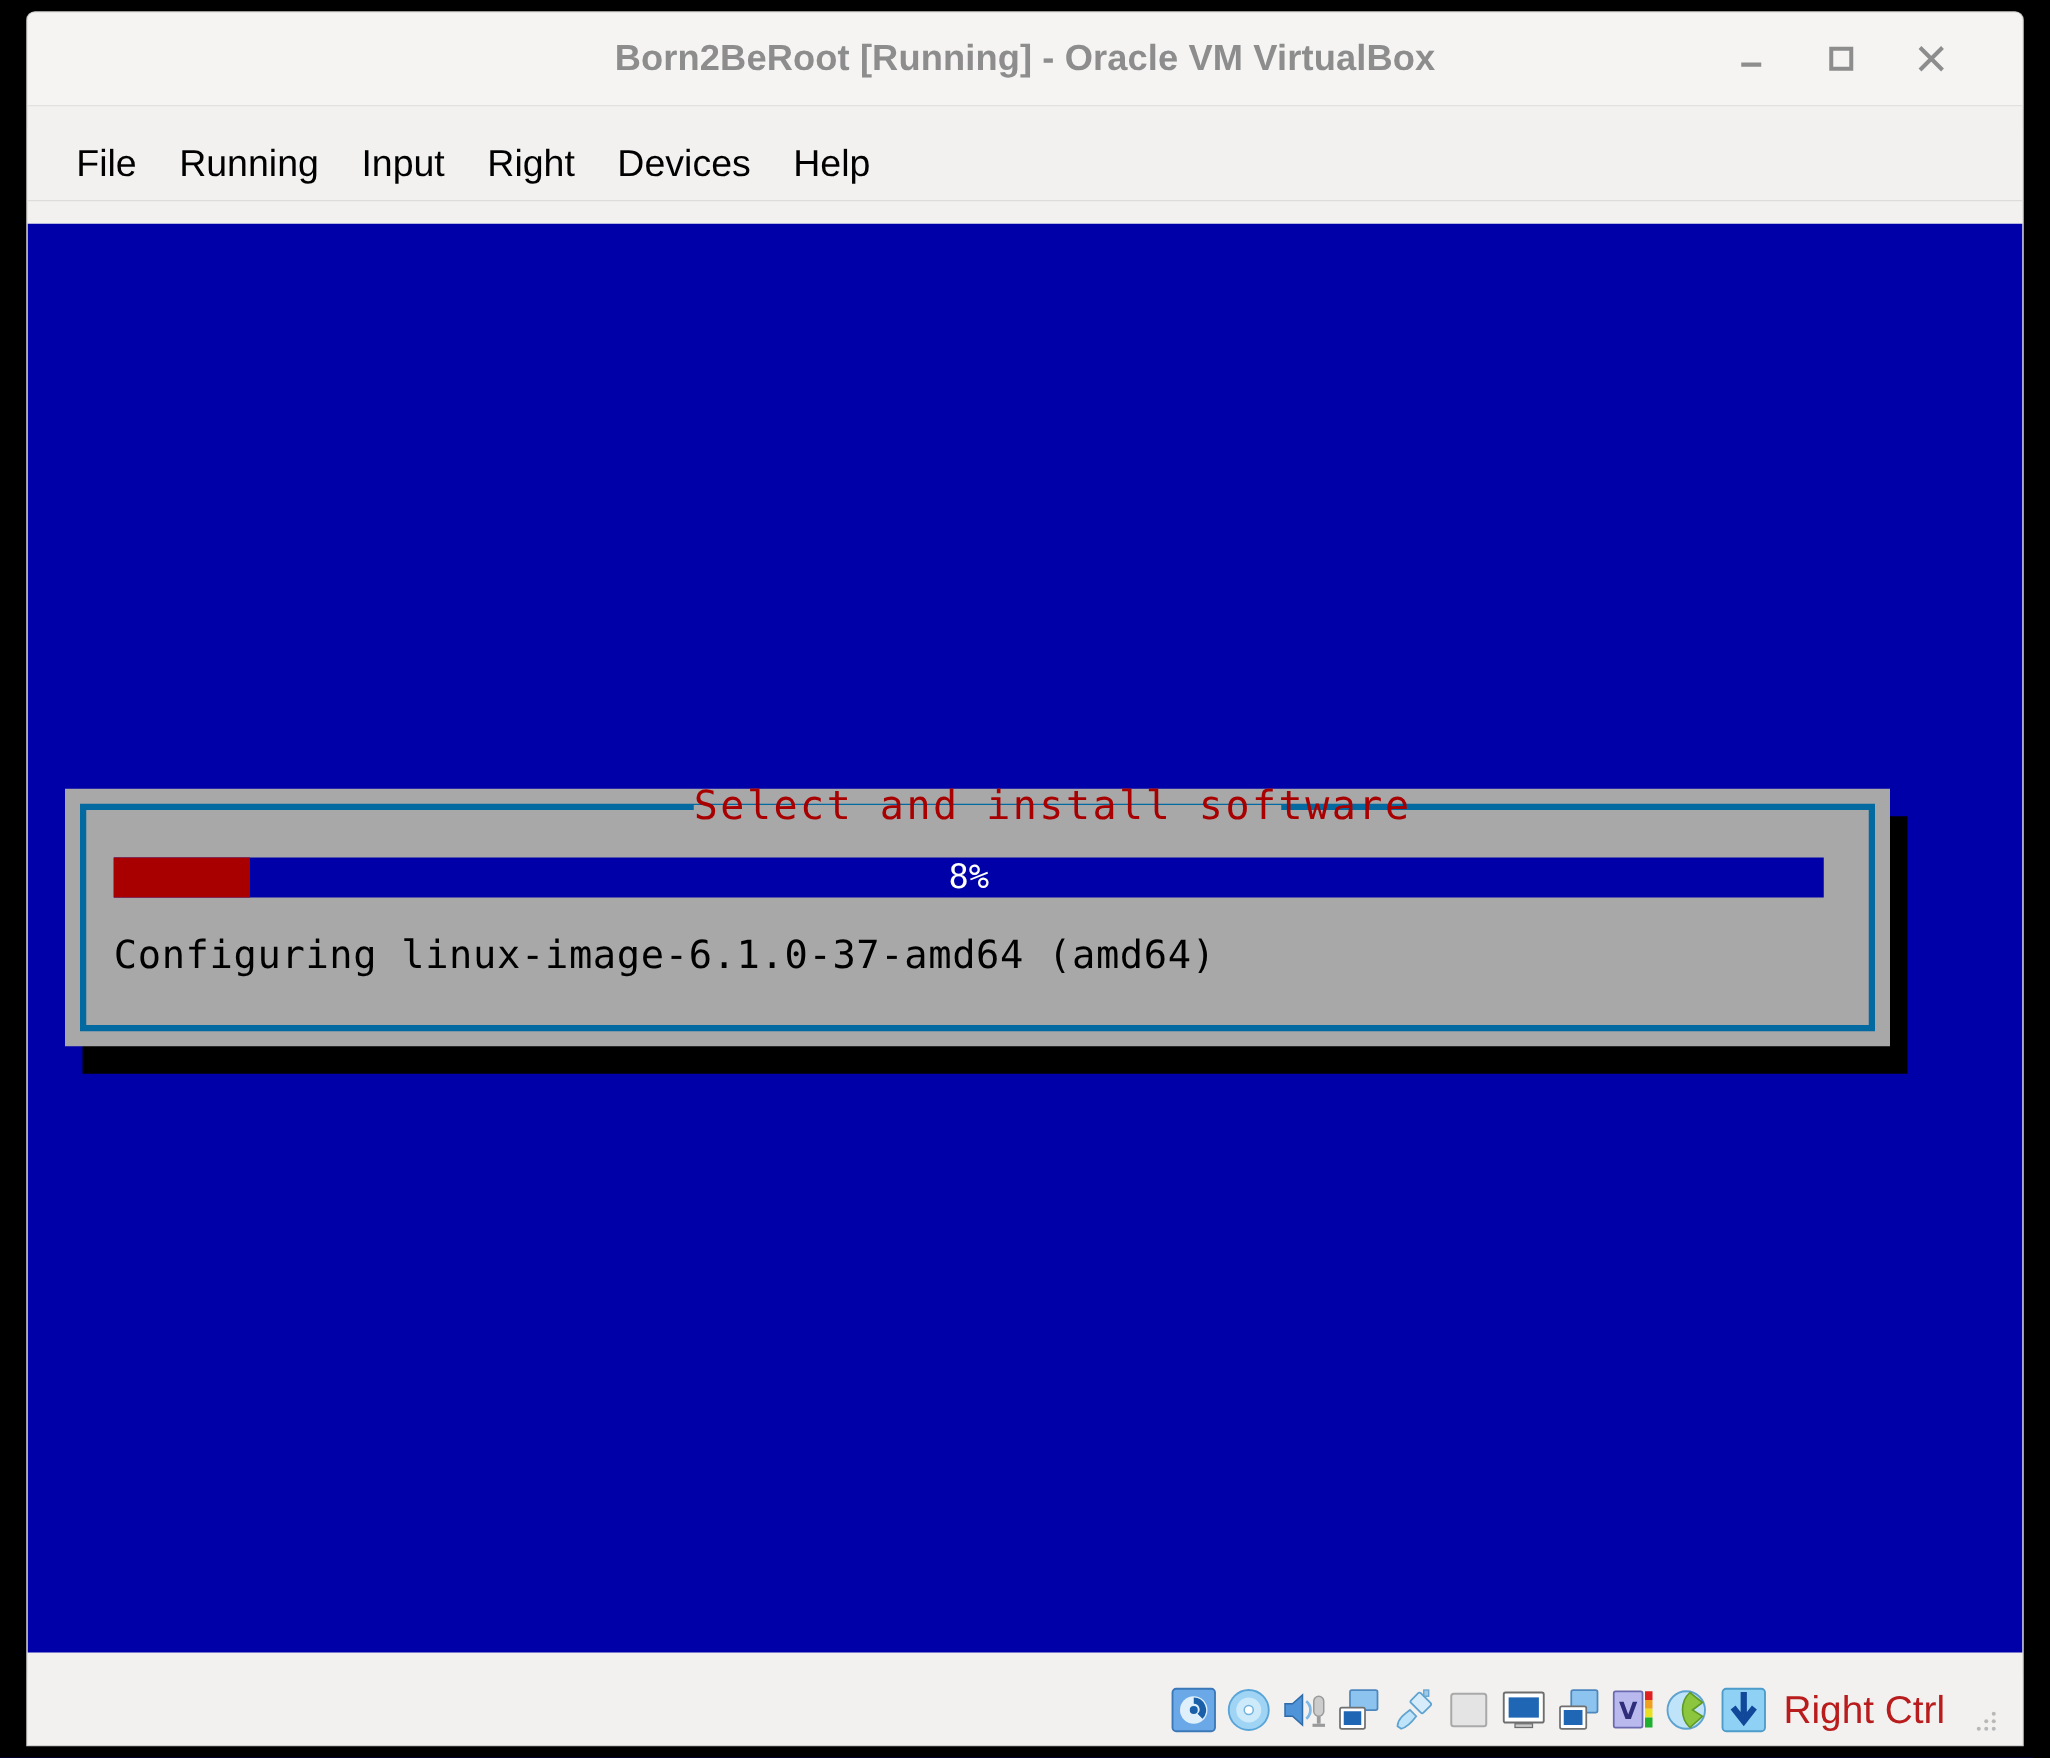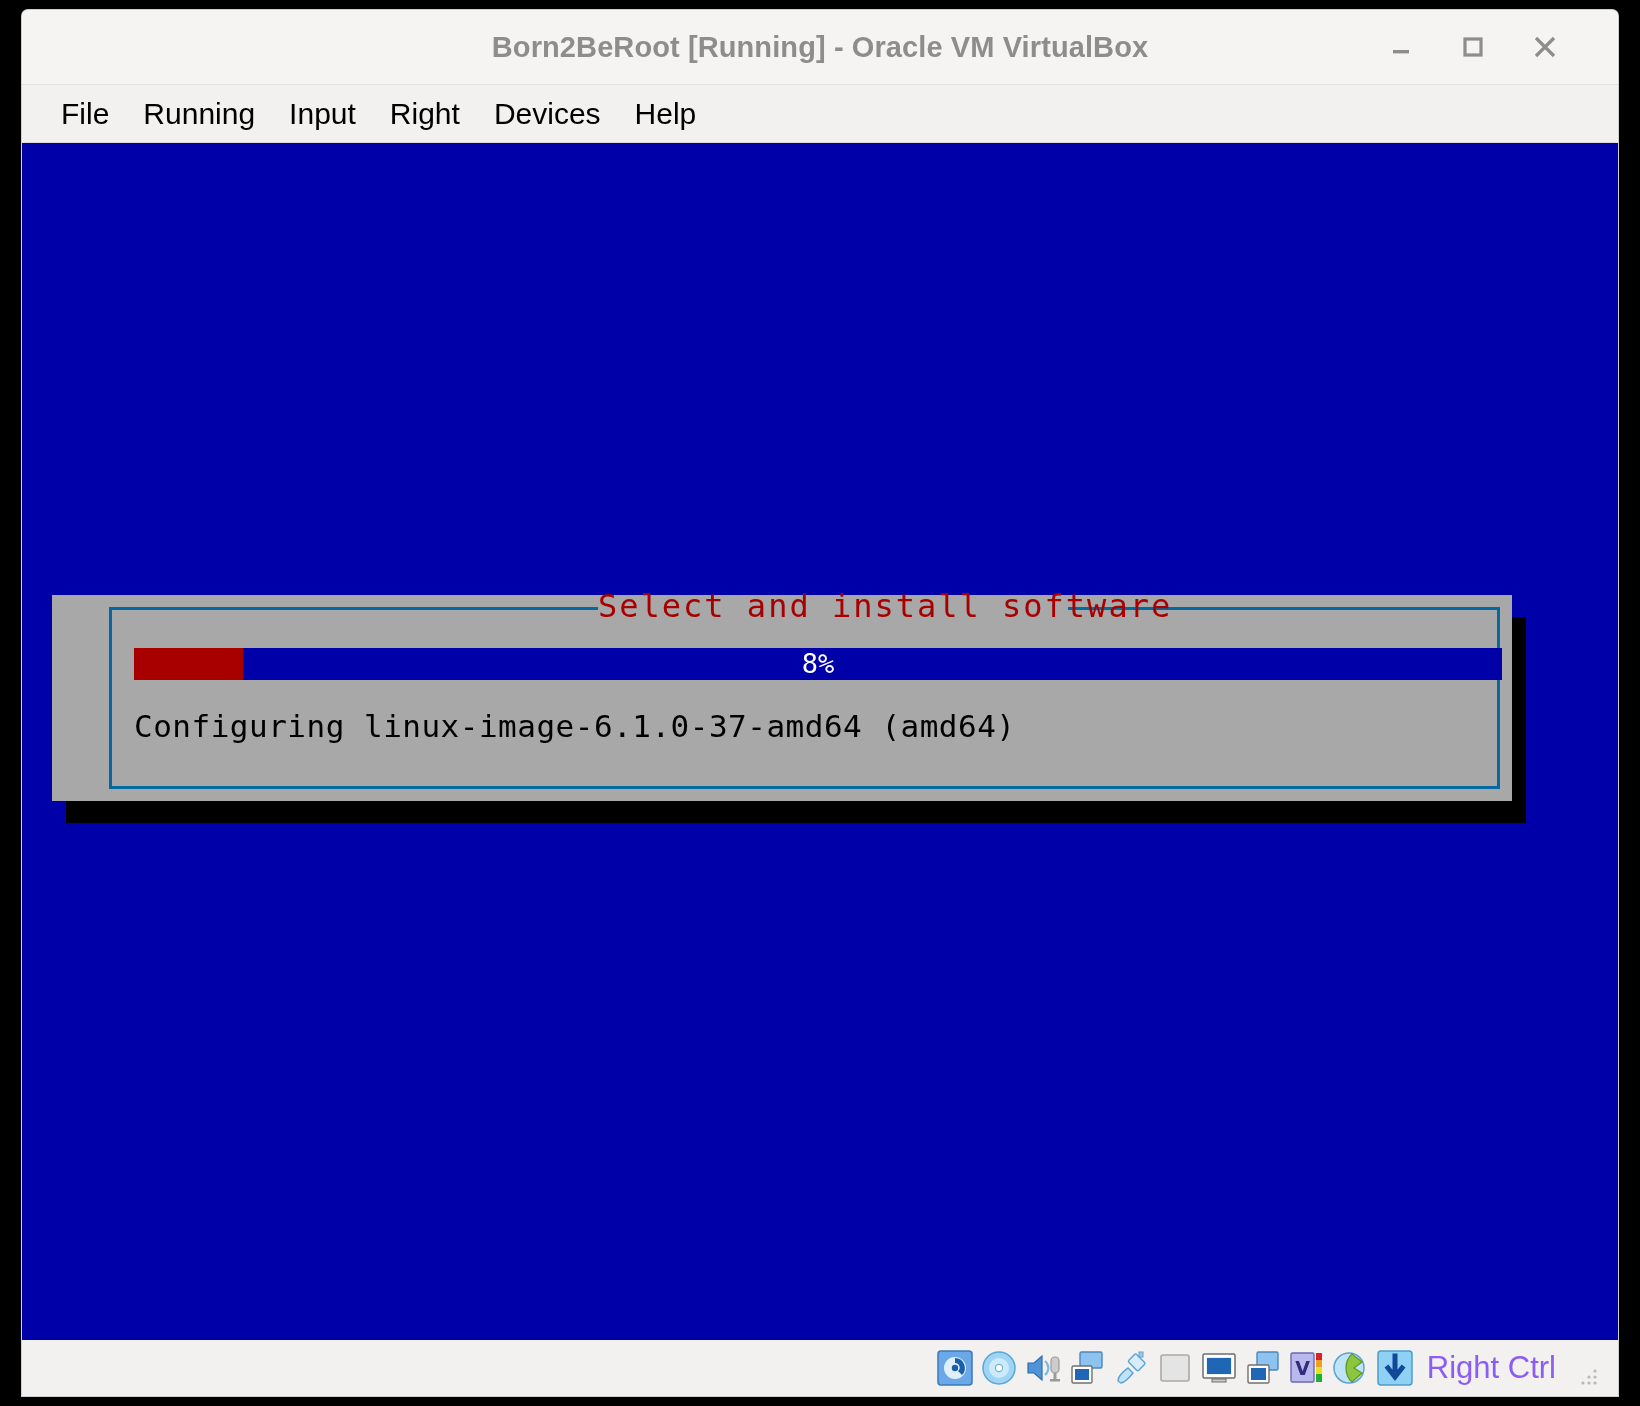--- a/index.html
+++ b/index.html
@@ -20,20 +20,21 @@
     left: 22px;
     top: 10px;
     width: 1596px;
     height: 1386px;
     background: #f2f1f0;
     border-radius: 6px 6px 0 0;
     box-shadow: 0 0 0 1px #d2d0ce;
     overflow: hidden;
     display: flex;
     flex-direction: column;
+    gap: 18px;
   }
 
   
   #titlebar {
     position: relative;
     height: 74px;
     flex: 0 0 74px;
     background: #f5f4f3;
     border-bottom: 1px solid #e3e1df;
   }
@@ -111,23 +112,22 @@
     box-sizing: border-box;
   }
 
   
   #dialog-frame {
     position: absolute;
     left: 12px;
     top: 12px;
     right: 12px;
     bottom: 12px;
-    border: 3px solid #0369a1;
+    border: 5px solid #0369a1;
     box-sizing: border-box;
-    margin-left: 45px;
   }
   
   #title-gap {
     position: absolute;
     left: 486px;
     top: -4px;
     width: 470px;
     height: 8px;
     background: #a8a8a8;
   }
@@ -196,21 +196,21 @@
   }
   .status-icon {
     width: 38px;
     height: 38px;
     margin: 0 3px;
     flex: 0 0 auto;
   }
   .status-icon svg { display: block; }
   #hostkey-label {
     font-size: 31px;
-    color: #8b5cf6;
+    color: #b91c1c;
     margin-left: 10px;
     margin-right: 20px;
     white-space: nowrap;
     user-select: none;
   }
   #resize-grip {
     width: 26px;
     height: 26px;
     margin-right: 2px;
     align-self: flex-end;

